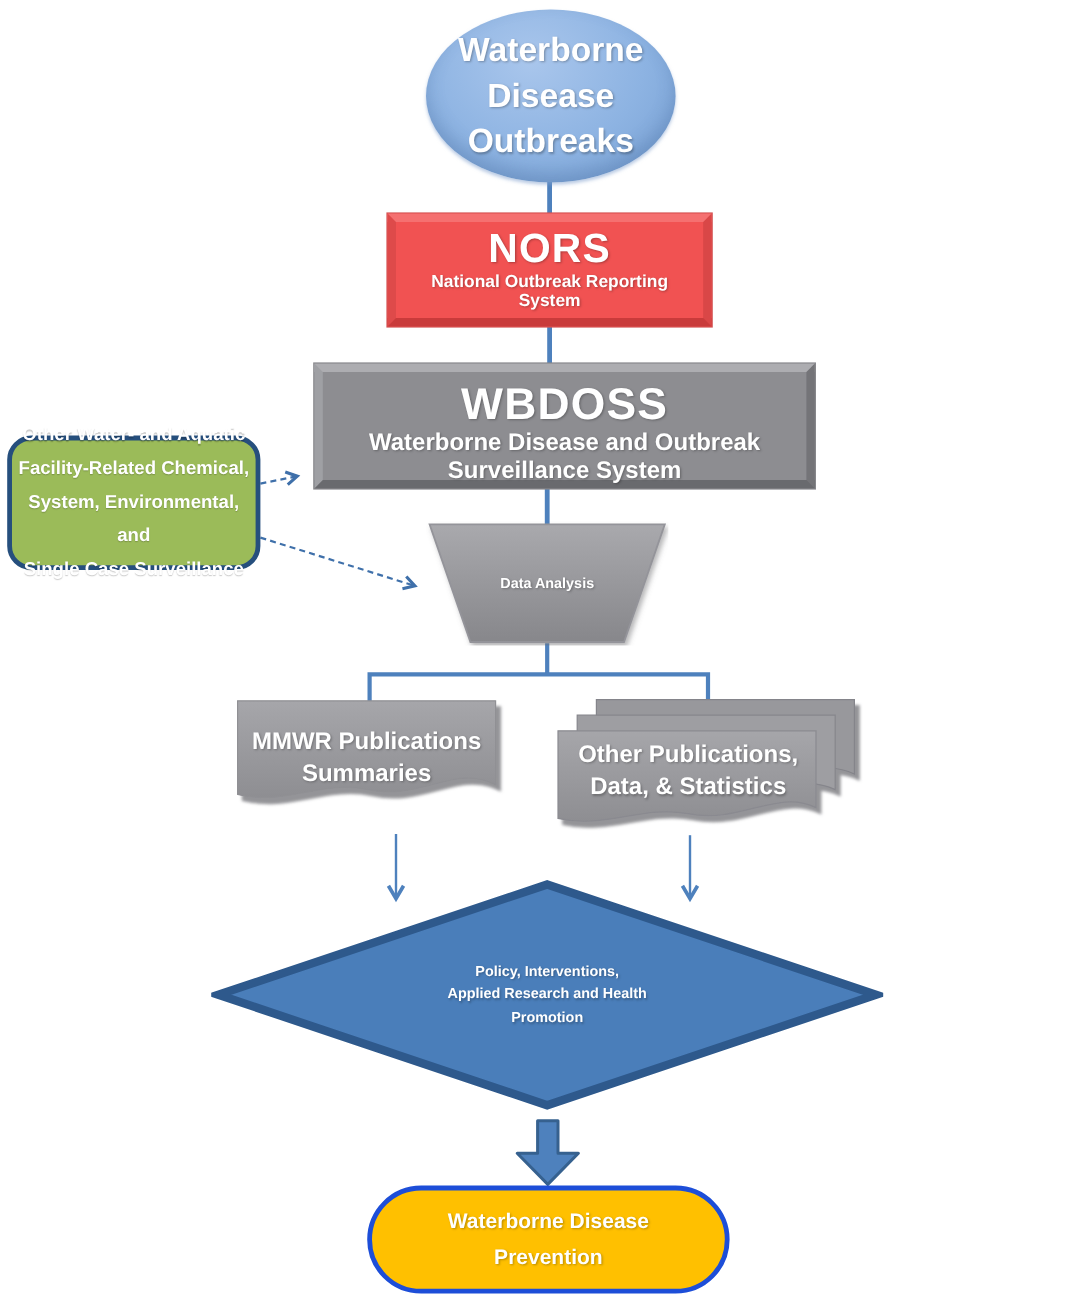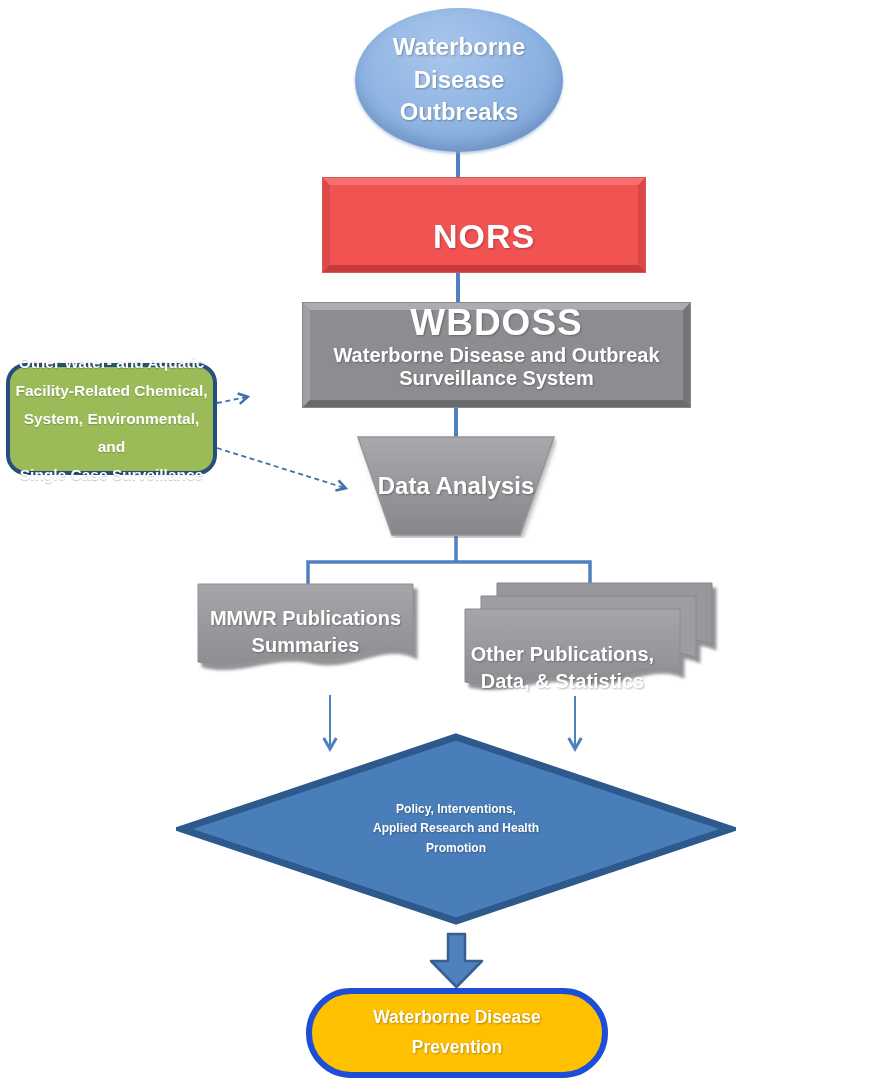--- a/index.html
+++ b/index.html
@@ -15,81 +15,81 @@
   
   #connectors{position:absolute;left:0;top:0;z-index:1;}
 
   
   .ellipse-node{
     left:355px;top:8px;width:208px;height:144px;border-radius:50%;
     background:radial-gradient(ellipse at 42% 30%, #a9c6ec 0%, #8db3e2 55%, #7ea6d8 85%, #6f97cb 100%);
     box-shadow:inset 0 -8px 14px rgba(54,88,140,.28), 0 2px 3px rgba(130,160,205,.55);
     display:flex;align-items:center;justify-content:center;z-index:2;
   }
-  .ellipse-node .node-text{font-size:24px;line-height:1.35;}
+  .ellipse-node .node-text{font-size:28px;line-height:1.35;}
 
   
   .nors-node{
-    left:323px;top:178px;width:322px;height:94px;box-sizing:border-box;
+    left:323px;top:178px;width:270px;height:94px;box-sizing:border-box;
     background:#f15252;
     border:7px solid;border-color:#f57070 #d94747 #c93b3b #de4a4a;
     box-shadow:0 0 0 1px #d35555;
-    display:flex;flex-direction:column;align-items:center;justify-content:flex-end;
+    display:flex;flex-direction:column;align-items:center;justify-content:center;
     padding:5px 4px 9px 4px;z-index:2;
   }
   .nors-acronym{font-size:34px;letter-spacing:1px;}
   .nors-sub{font-size:14.5px;}
 
   
   .wbdoss-node{
-    left:262px;top:303px;width:387px;height:104px;box-sizing:border-box;
+    left:262px;top:303px;width:417px;height:104px;box-sizing:border-box;
     background:#8d8d91;
     border:7px solid;border-color:#adadb1 #747478 #696a6e #9fa0a4;
     box-shadow:0 0 0 1px #87878b;
-    display:flex;flex-direction:column;align-items:center;justify-content:flex-end;
-    padding:6px 4px 10px 4px;z-index:2;margin-left:41px;
+    display:flex;flex-direction:column;align-items:center;justify-content:flex-start;
+    padding:6px 4px 10px 4px;z-index:2;
   }
   .wbdoss-acronym{font-size:37px;letter-spacing:1px;}
   .wbdoss-sub{font-size:20px;}
 
   
   .green-node{
     left:6px;top:363px;width:211px;height:112px;box-sizing:border-box;
     background:#9bbb59;border:4px solid #264f7d;border-radius:20px;
     display:flex;align-items:center;justify-content:center;z-index:2;
   }
   .green-node .node-text{font-size:15.5px;line-height:1.8;text-shadow:0 1px 1px rgba(0,0,0,.22);}
 
   
   .trapezoid-node{left:355px;top:434px;width:202px;height:104px;z-index:2;}
   .trapezoid-node .node-text{
     position:absolute;left:0;top:0;width:100%;height:100%;
-    display:flex;align-items:center;justify-content:center;font-size:24px;
+    display:flex;align-items:center;justify-content:center;font-size:12px;
   }
 
   
   .doc-node{z-index:2;}
   .doc-left{left:195px;top:581px;width:232px;height:118px;}
   .doc-right{left:448px;top:578px;width:285px;height:132px;}
   .doc-label{position:absolute;font-size:20px;line-height:1.35;}
   .doc-left .doc-label{left:3px;top:24px;width:215px;}
-  .doc-right .doc-label{left:7px;top:38px;width:215px;margin-top:25px;}
+  .doc-right .doc-label{left:18px;top:38px;width:215px;}
 
   
   .diamond-node{left:176px;top:731px;width:560px;height:196px;z-index:2;}
   .diamond-node .node-text{
     position:absolute;left:0;top:0;width:100%;height:100%;
     display:flex;align-items:center;justify-content:center;
     font-size:12px;line-height:1.6;
   }
 
   
   .prevention-node{
     left:306px;top:988px;width:302px;height:90px;box-sizing:border-box;
-    background:#ffc000;border:6px solid #1d4ed8;border-radius:46px;
+    background:#ffc000;border:4px solid #1d4ed8;border-radius:46px;
     display:flex;align-items:center;justify-content:center;z-index:2;
   }
   .prevention-node .node-text{font-size:17.5px;line-height:1.7;}
 </style>
 </head>
 <body>
 
 <div class="canvas">
 
   <svg id="connectors" width="891" height="1086" viewBox="0 0 891 1086">
@@ -117,20 +117,21 @@
   </svg>
 
   <div class="abs ellipse-node">
     <div class="node-text ml shadowed">Waterborne
 Disease
 Outbreaks</div>
   </div>
 
   <div class="abs nors-node">
     <div class="node-text nors-acronym shadowed">NORS</div>
+    <div class="node-text nors-sub shadowed">National Outbreak Reporting System</div>
   </div>
 
   <div class="abs wbdoss-node">
     <div class="node-text wbdoss-acronym shadowed">WBDOSS</div>
     <div class="node-text wbdoss-sub shadowed">Waterborne Disease and Outbreak Surveillance System</div>
   </div>
 
   <div class="abs green-node">
     <div class="node-text ml">Other Water- and Aquatic
 Facility-Related Chemical,

